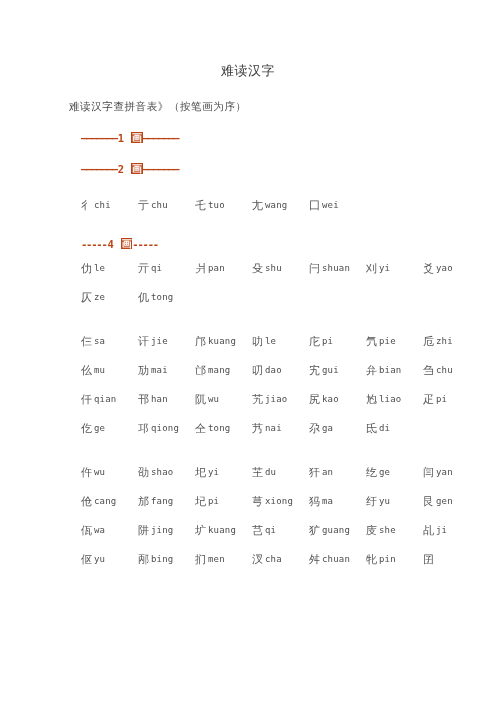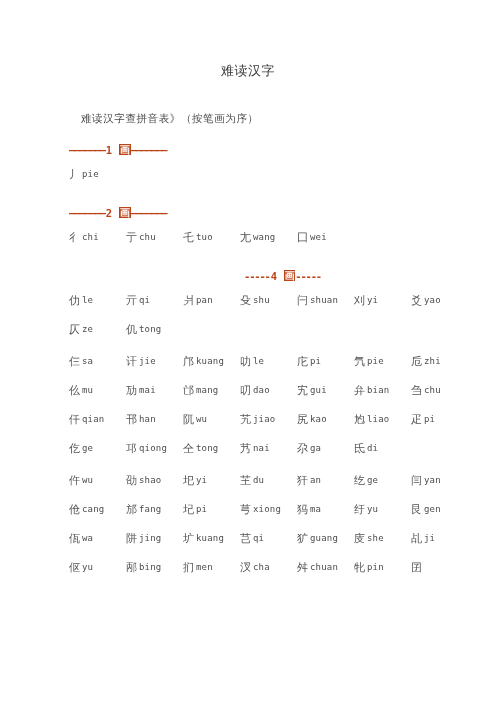--- a/index.html
+++ b/index.html
@@ -25,32 +25,32 @@
     text-align: center;
     font-size: 13px;
     color: #3a3a3a;
     letter-spacing: 0.5px;
     margin: 0;
     padding-top: 62px;
     font-weight: normal;
     font-family: "DejaVu Sans", "Liberation Sans", sans-serif;
   }
   .intro-line {
-    margin: 12px;
+    margin: 0;
     padding: 20px 0 0 69px;
     font-size: 10.5px;
     color: #4a4a4a;
     letter-spacing: 0.6px;
     font-family: "DejaVu Sans", "Liberation Sans", sans-serif;
   }
   .content {
     padding: 0 0 0 69px;
   }
   .section {
-    margin: 0;
+    margin: 12px;
     padding: 0;
   }
   .divider {
     display: block;
     margin: 17px 0 0 0;
     height: 14px;
     white-space: nowrap;
     font-size: 10.5px;
     line-height: 14px;
     color: #bb4417;
@@ -75,21 +75,20 @@
     color: #ffffff;
     font-weight: bold;
     padding: 0 1px;
     font-family: "DejaVu Sans", sans-serif;
     font-size: 10px;
     line-height: 11px;
     vertical-align: 1px;
   }
   .divider.small {
     letter-spacing: -0.5px;
-    text-align: center;
   }
   .char-row {
     display: block;
     white-space: nowrap;
     padding: 0;
     margin: 0;
     height: 29px;
     line-height: 29px;
     font-size: 0;
   }
@@ -129,21 +128,20 @@
 
 <div class="page">
 
   <h1 class="doc-title">难读汉字</h1>
 
   <p class="intro-line">难读汉字查拼音表》（按笔画为序）</p>
 
   <div class="content" id="sections-root">
       <div class="section">
         <div class="divider"><span class="dash-l">———————</span><span class="stroke-num">1</span> <span class="hua">画</span><span class="dash-r">———————</span></div>
-        <div class="char-row first"><span class="entry"><span class="han">丿</span><span class="pin">pie</span></span></div>
       </div>
       <div class="section">
         <div class="divider"><span class="dash-l">———————</span><span class="stroke-num">2</span> <span class="hua">画</span><span class="dash-r">———————</span></div>
       </div>
       <div class="section">
         <div class="char-row first"><span class="entry"><span class="han">彳</span><span class="pin">chi</span></span><span class="entry"><span class="han">亍</span><span class="pin">chu</span></span><span class="entry"><span class="han">乇</span><span class="pin">tuo</span></span><span class="entry"><span class="han">尢</span><span class="pin">wang</span></span><span class="entry"><span class="han">囗</span><span class="pin">wei</span></span></div>
       </div>
       <div class="section">
         <div class="divider small"><span class="dash-l">-----</span><span class="stroke-num">4</span> <span class="hua">画</span><span class="dash-r">-----</span></div>
         <div class="char-row first"><span class="entry"><span class="han">仂</span><span class="pin">le</span></span><span class="entry"><span class="han">亓</span><span class="pin">qi</span></span><span class="entry"><span class="han">爿</span><span class="pin">pan</span></span><span class="entry"><span class="han">殳</span><span class="pin">shu</span></span><span class="entry"><span class="han">闩</span><span class="pin">shuan</span></span><span class="entry"><span class="han">刈</span><span class="pin">yi</span></span><span class="entry"><span class="han">爻</span><span class="pin">yao</span></span></div>

